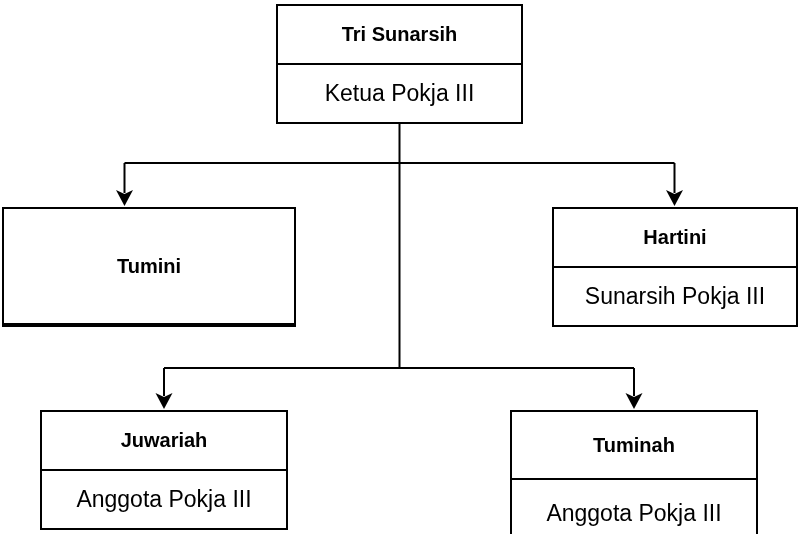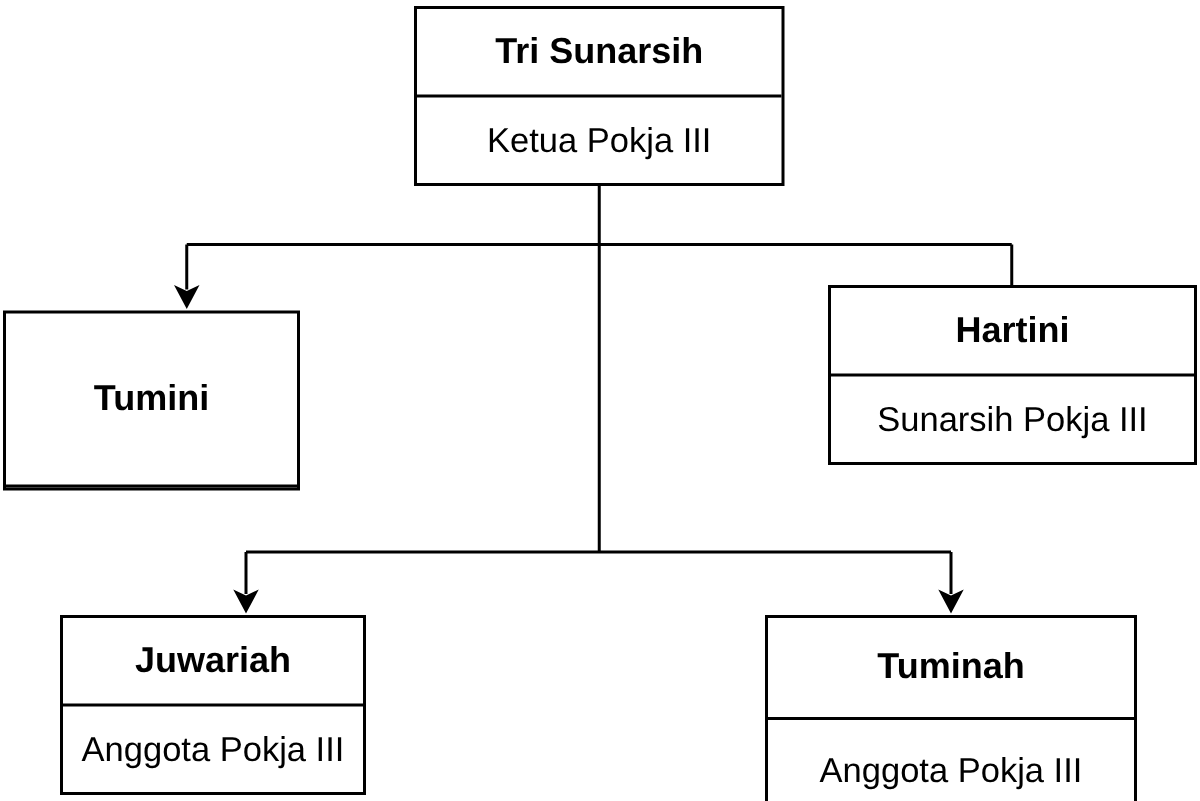--- a/index.html
+++ b/index.html
@@ -29,21 +29,21 @@
     background: #ffffff;
     display: flex;
     flex-direction: column;
     color: #000000;
   }
   .node .name {
     flex: 1;
     display: flex;
     align-items: center;
     justify-content: center;
-    font-size: 24px;
+    font-size: 20px;
     font-weight: 700;
     border-bottom: 2px solid #000000;
     white-space: nowrap;
   }
   .node .role {
     flex: 1;
     display: flex;
     align-items: center;
     justify-content: center;
     font-size: 23px;
@@ -71,30 +71,30 @@
     <polygon points="164,409 155.5,393 164,397 172.5,393" fill="#000000"></polygon>
     <line x1="634" y1="368" x2="634" y2="396" stroke="#000000" stroke-width="2"></line>
     <polygon points="634,409 625.5,393 634,397 642.5,393" fill="#000000"></polygon>
   </svg>
 
   <div class="node" style="left:276px; top:4px; width:247px; height:120px;">
     <div class="name">Tri Sunarsih</div>
     <div class="role">Ketua Pokja III</div>
   </div>
 
-  <div class="node" style="left:2px; top:207px; width:198px; height:120px;">
+  <div class="node" style="left:2px; top:207px; width:294px; height:120px;">
     <div class="name">Tumini</div>
   </div>
 
-  <div class="node" style="left:552px; top:190px; width:246px; height:120px;">
+  <div class="node" style="left:552px; top:207px; width:246px; height:120px;">
     <div class="name">Hartini</div>
     <div class="role">Sunarsih Pokja III</div>
   </div>
 
-  <div class="node" style="left:40px; top:410px; width:204px; height:120px;">
+  <div class="node" style="left:40px; top:410px; width:248px; height:120px;">
     <div class="name">Juwariah</div>
     <div class="role">Anggota Pokja III</div>
   </div>
 
   <div class="node" style="left:510px; top:410px; width:248px; height:138px;">
     <div class="name">Tuminah</div>
     <div class="role">Anggota Pokja III</div>
   </div>
 
 </div>

